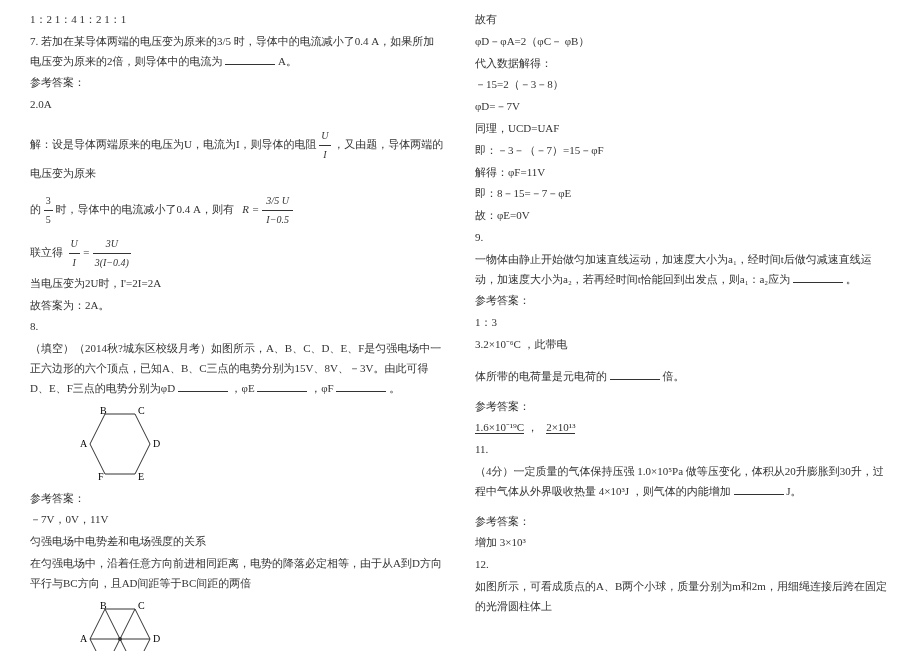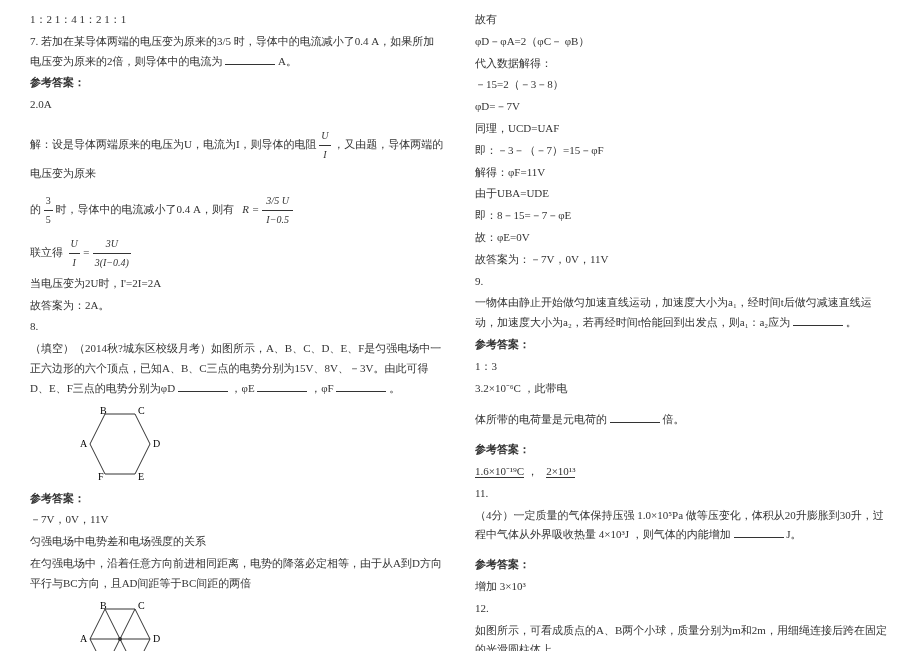--- a/index.html
+++ b/index.html
@@ -22,21 +22,21 @@
       flex: 1;
       padding: 0 15px;
     }
     .col-left {
       border-right: none;
     }
     .line {
       margin-bottom: 2px;
     }
     .bold {
-      font-weight: bold;
+      font-weight: normal;
     }
     .formula {
       font-style: italic;
     }
     .blank {
       display: inline-block;
       border-bottom: 1px solid #333;
       min-width: 50px;
       height: 12px;
     }
@@ -135,24 +135,22 @@
 
 <div class="column col-right">
   <div class="line">故有</div>
   <div class="line">φD－φA=2（φC－ φB）</div>
   <div class="line">代入数据解得：</div>
   <div class="line">－15=2（－3－8）</div>
   <div class="line">φD=－7V</div>
   <div class="line">同理，UCD=UAF</div>
   <div class="line">即：－3－（－7）=15－φF</div>
   <div class="line">解得：φF=11V</div>
-  <div class="line">由于UBA=UDE</div>
   <div class="line">即：8－15=－7－φE</div>
   <div class="line">故：φE=0V</div>
-  <div class="line">故答案为：－7V，0V，11V</div>
   <div class="line">9.</div>
   <div class="line">
     <span>一物体由静止开始做匀加速直线运动，加速度大小为a₁，经时间t后做匀减速直线运动，加速度大小为a₂，若再经时间t恰能回到出发点，则a₁：a₂应为</span>
     <span class="blank"></span>
     <span>。</span>
   </div>
   <div class="line bold">参考答案：</div>
   <div class="line">1：3</div>
   <div class="line">
     <span>3.2×10⁻⁶C</span>

